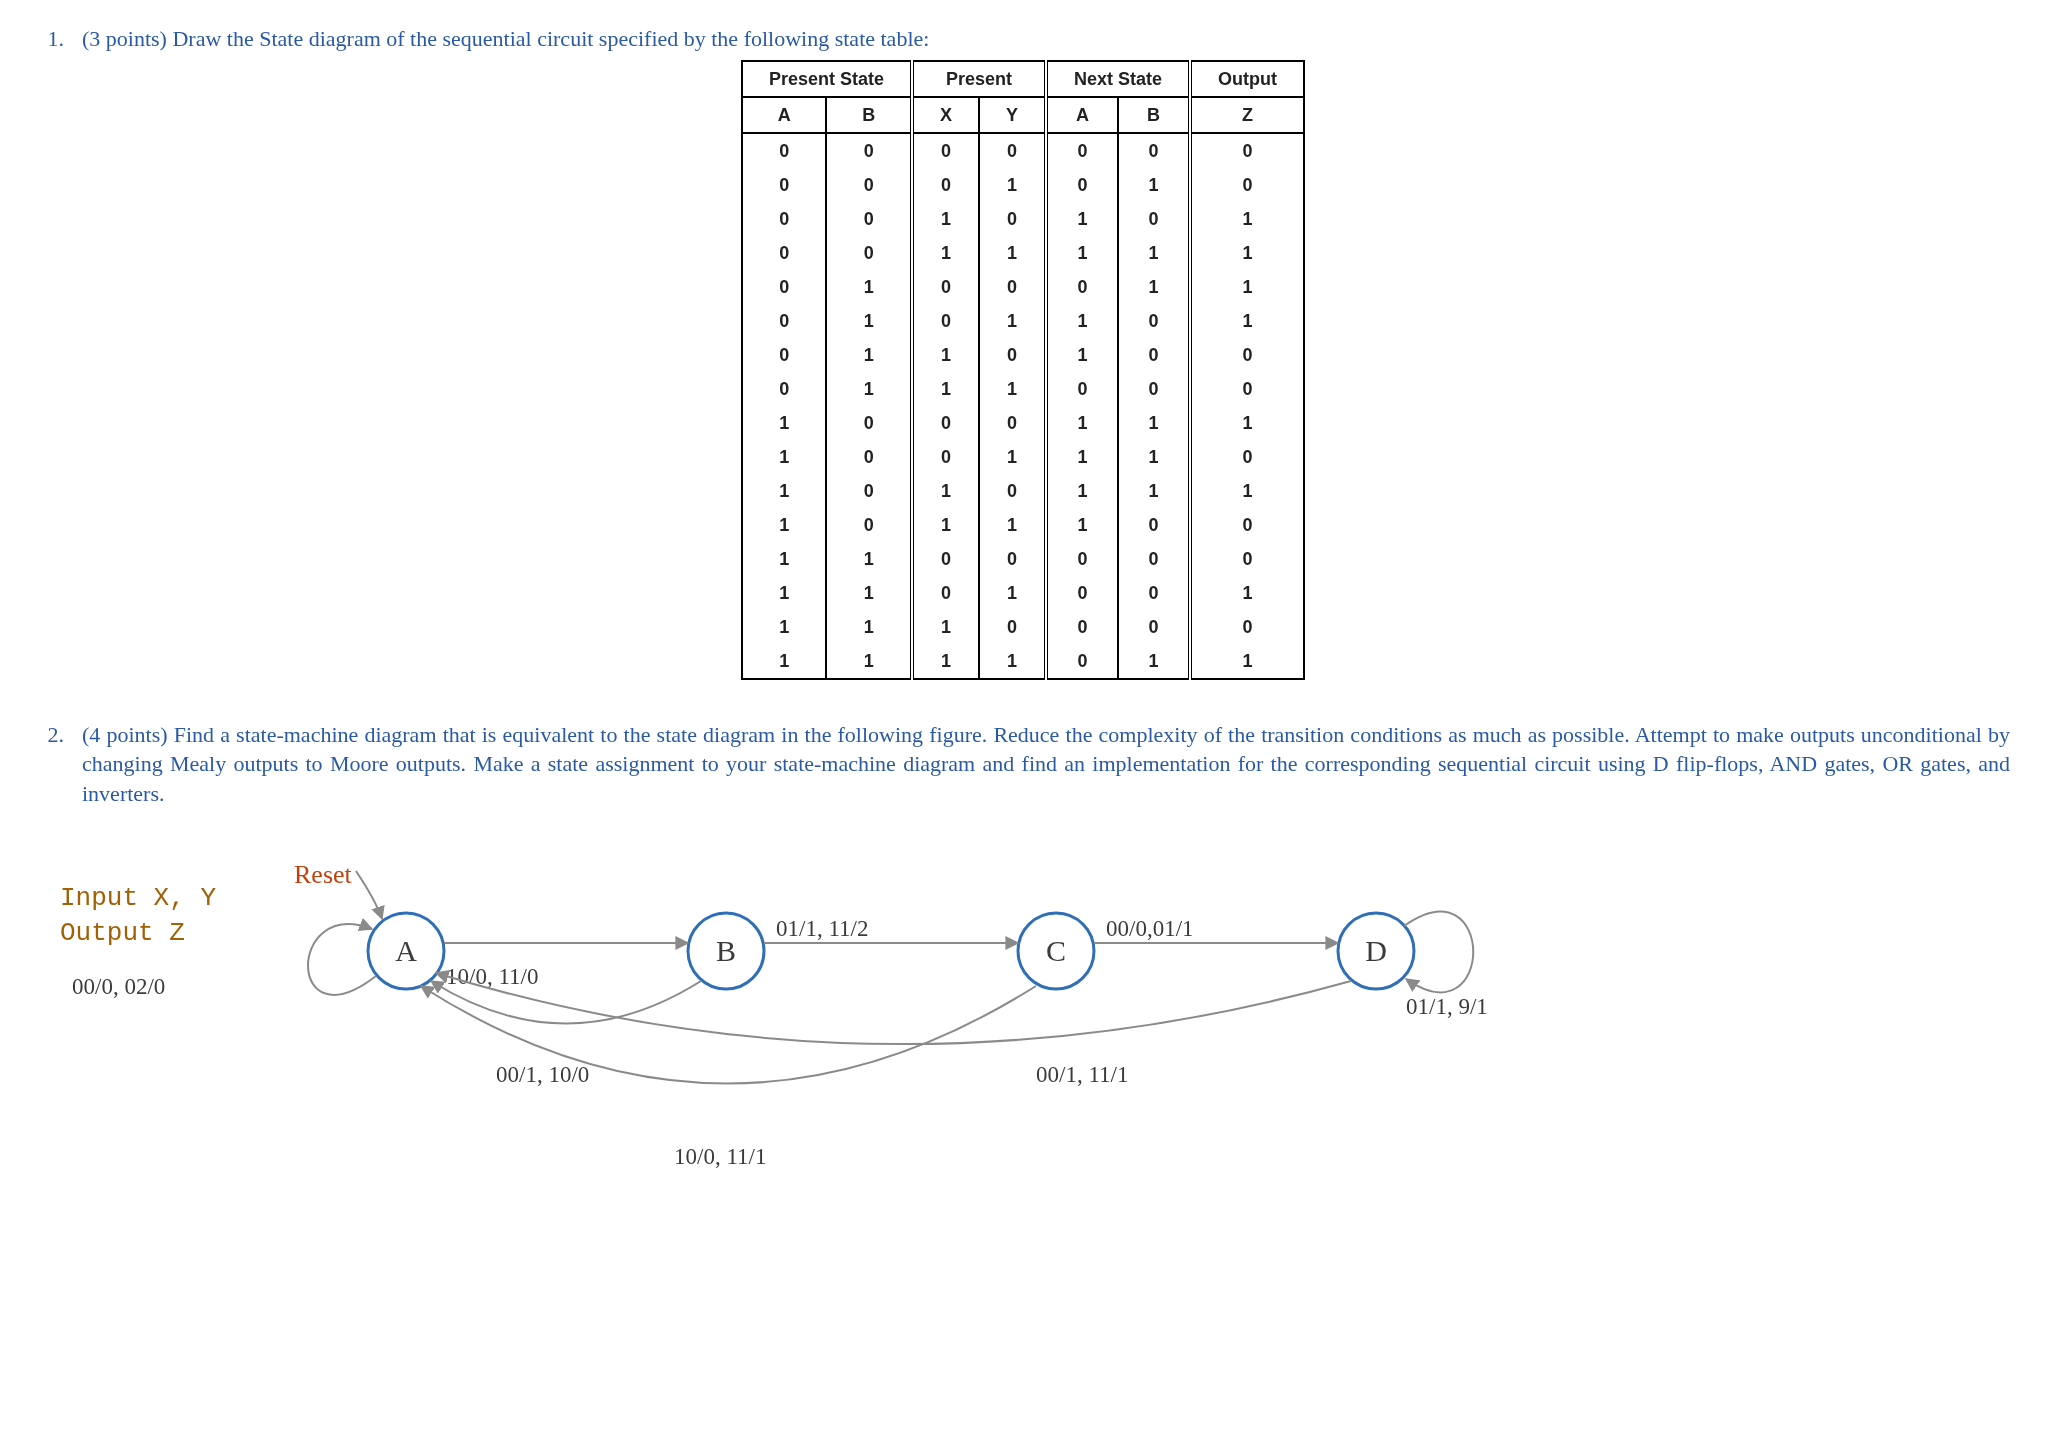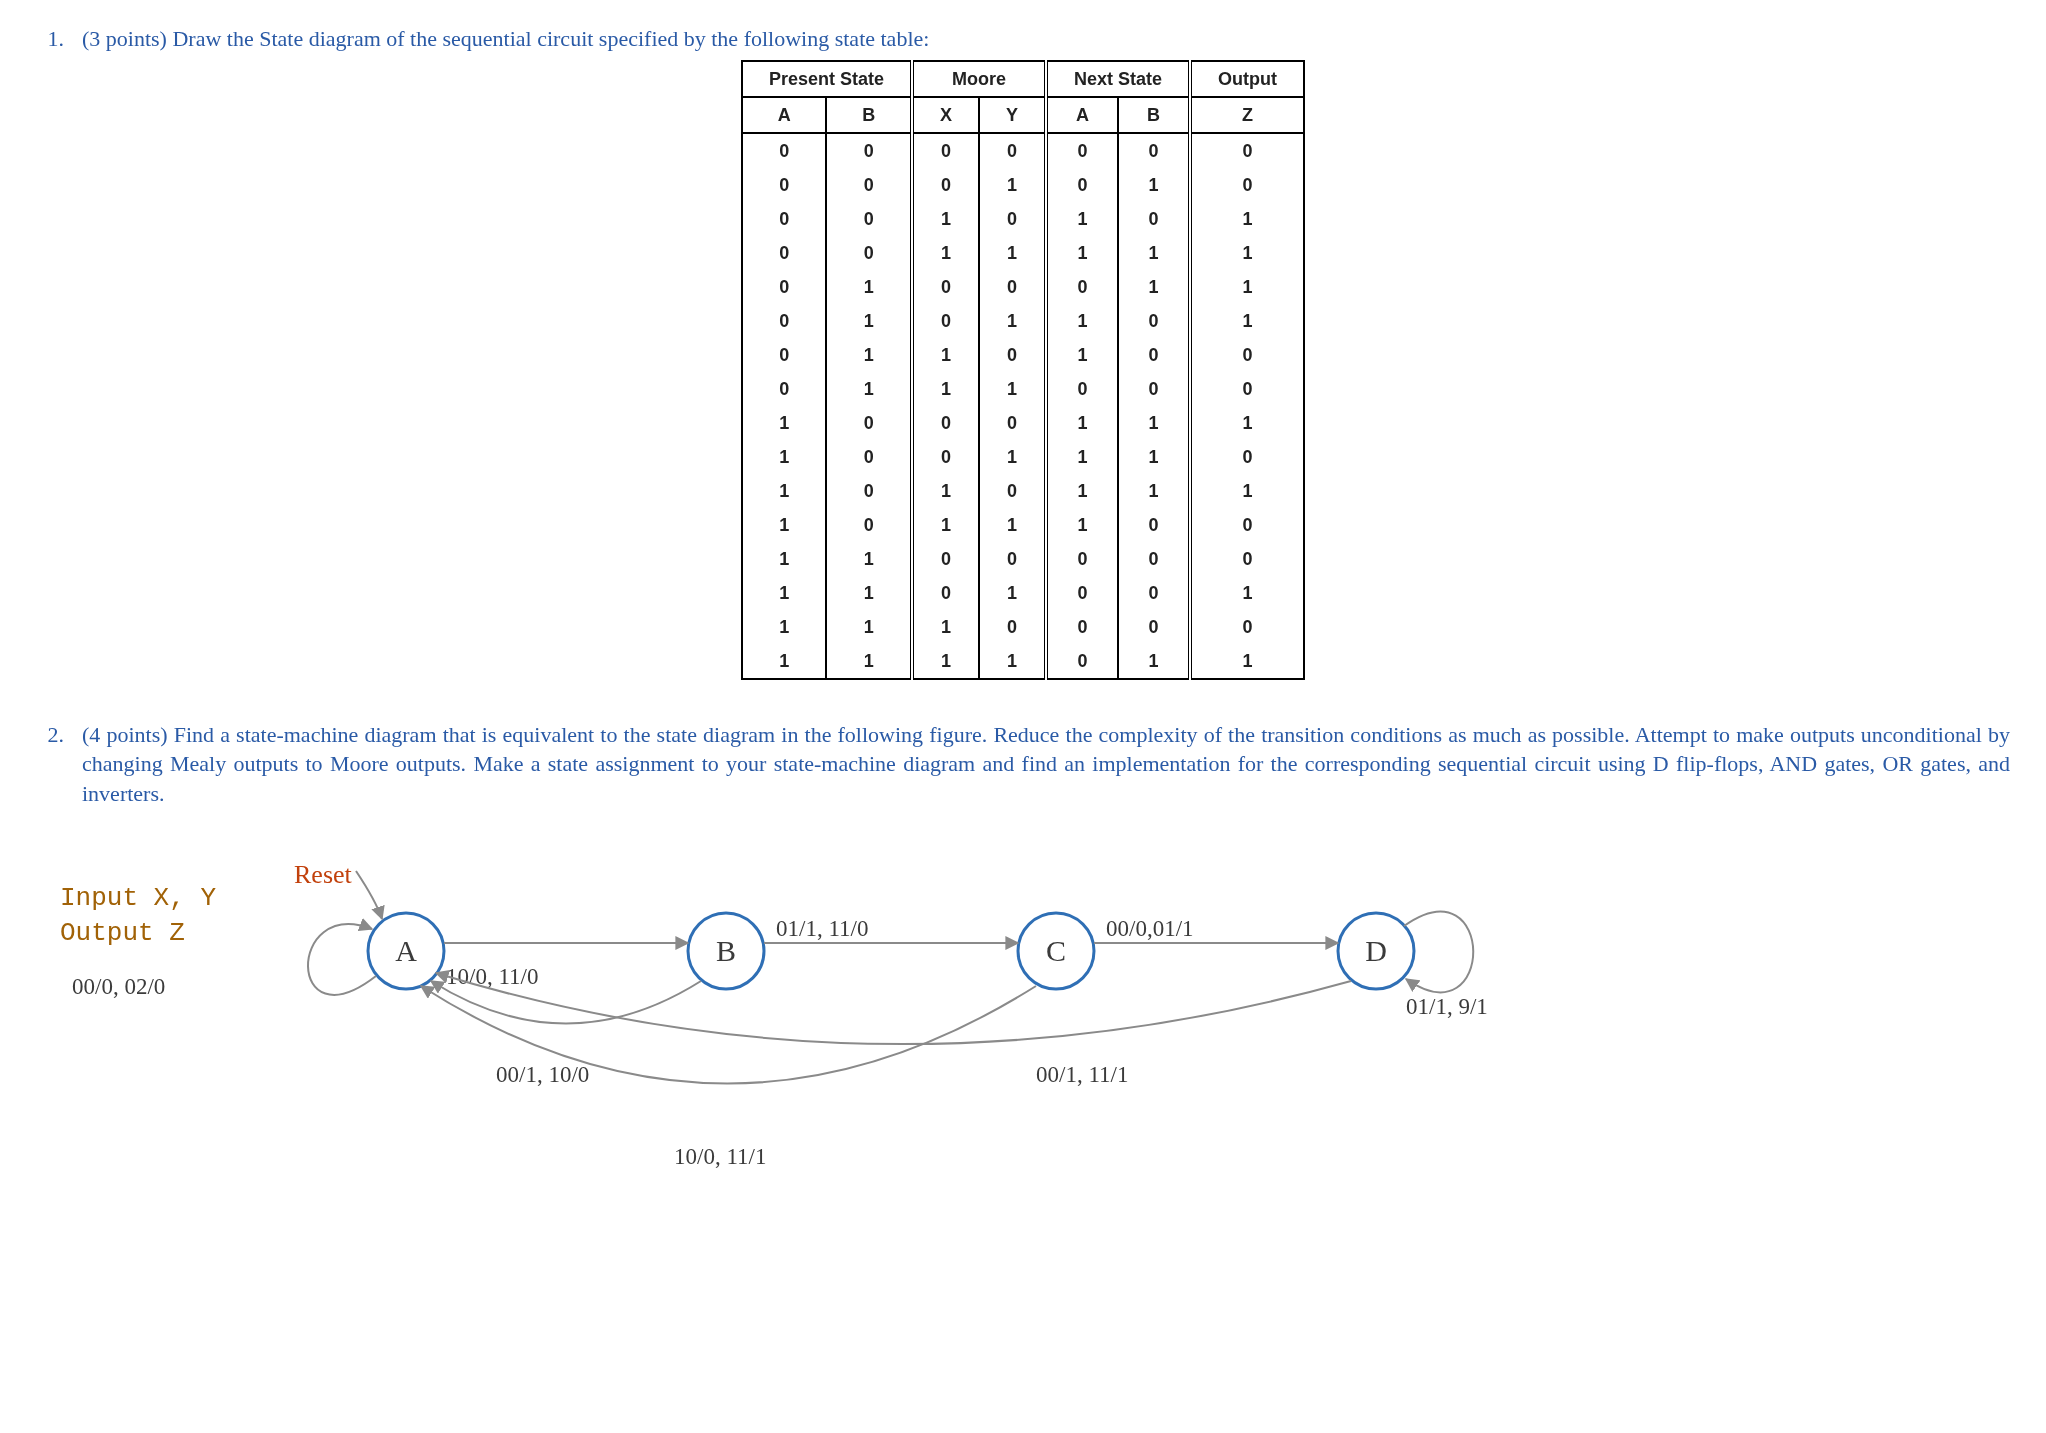--- a/index.html
+++ b/index.html
@@ -136,21 +136,21 @@
       <span class="pts">(3 points)</span>
       <span>Draw the State diagram of the sequential circuit specified by the following state table:</span>
     </div>
   </div>
 
   <div class="table-wrap">
     <table class="state-table">
       <thead>
         <tr>
           <th colspan="2">Present State</th>
-          <th colspan="2" class="grp-left">Moore</th>
+          <th colspan="2" class="grp-left">Present</th>
           <th colspan="2" class="grp-left">Next State</th>
           <th class="grp-left">Output</th>
         </tr>
         <tr class="subhead">
           <th>A</th>
           <th>B</th>
           <th class="grp-left">X</th>
           <th>Y</th>
           <th class="grp-left">A</th>
           <th>B</th>
@@ -320,21 +320,21 @@
   <div class="fig-wrap">
     <div class="inputs-label">
       <div>Input X, Y</div>
       <div>Output Z</div>
     </div>
     <div class="reset-label">Reset</div>
 
     <div class="self-label" style="left:36px; top:120px;">00/0, 02/0</div>
     <div class="self-label" style="left:410px; top:62px;margin-top:48px;">10/0, 11/0</div>
     <div class="self-label" style="left:460px; top:208px;">00/1, 10/0</div>
-    <div class="self-label" style="left:740px; top:62px;">01/1, 11/0</div>
+    <div class="self-label" style="left:740px; top:62px;">01/1, 11/2</div>
     <div class="self-label" style="left:638px; top:290px;">10/0, 11/1</div>
     <div class="self-label" style="left:1070px; top:62px;">00/0,01/1</div>
     <div class="self-label" style="left:1000px; top:208px;">00/1, 11/1</div>
     <div class="self-label" style="left:1370px; top:140px;">01/1, 9/1</div>
 
     <svg class="diagram" viewBox="0 0 1500 360">
       <defs>
         <marker id="arrow" viewBox="0 0 10 10" refX="9" refY="5" markerWidth="7" markerHeight="7" orient="auto-start-reverse">
           <path d="M 0 0 L 10 5 L 0 10 z" fill="#8a8a8a"></path>
         </marker>

